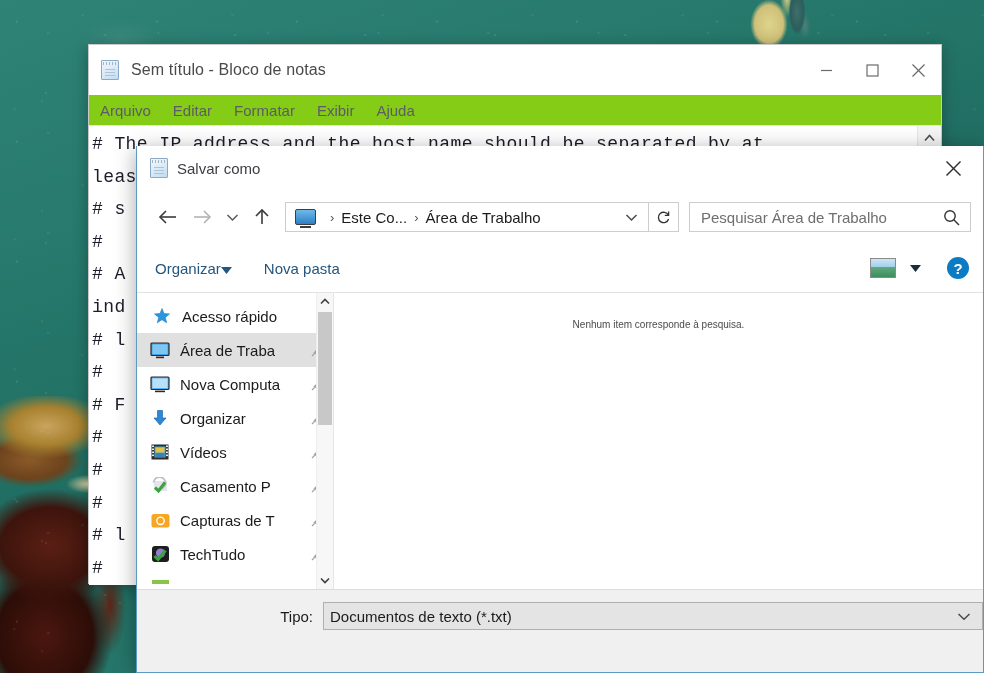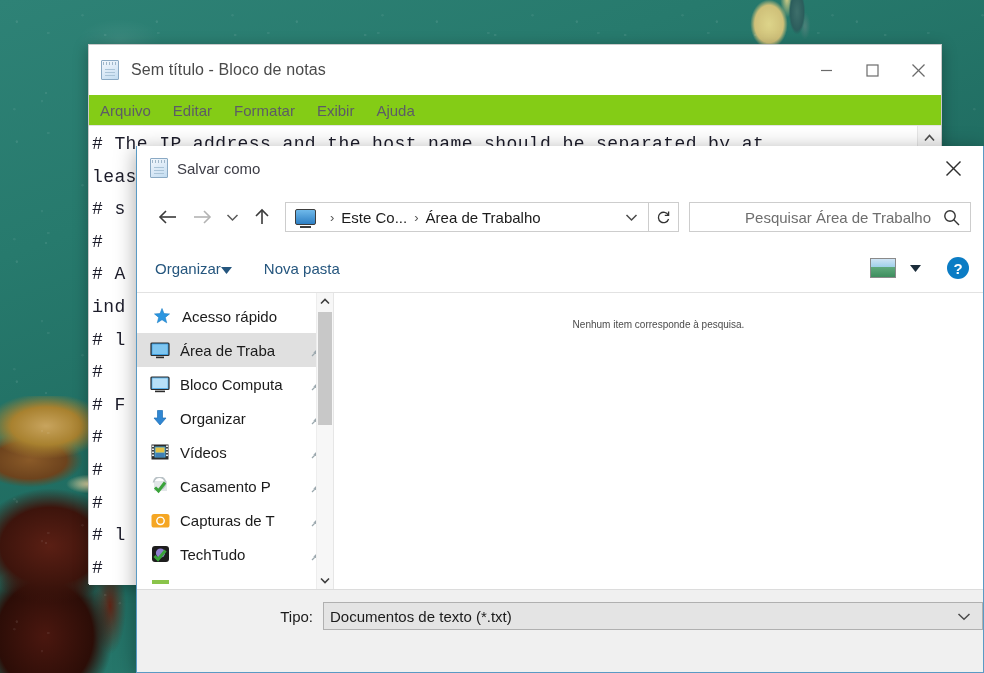--- a/index.html
+++ b/index.html
@@ -270,21 +270,20 @@
     box-sizing: border-box;
   }
   #search-input {
     border: none; outline: none;
     flex: 1 1 auto;
     font-size: 15px; color: #1b1b1b;
     padding-left: 11px;
     background: transparent;
     font-family: "Liberation Sans", sans-serif;
     min-width: 0;
-    text-align: right;
   }
   #search-input::placeholder { color: #6e6e6e; opacity: 1; }
   #search-icon-btn { padding: 0 10px; display:flex; align-items:center; }
 
   
   #toolbar {
     height: 48px;
     background: #ffffff;
     display: flex; align-items: center;
     padding: 0 14px 0 18px;
@@ -631,21 +630,21 @@
           </div>
 
           <div class="side-item">
             <span class="side-icon">
               <svg width="20" height="17" viewBox="0 0 20 17">
                 <rect x="1" y="1" width="18" height="12.5" rx="1" fill="#5ab0e8" stroke="#2b2b2b" stroke-width="1.2"></rect>
                 <rect x="2.4" y="2.4" width="15.2" height="9.6" fill="#b8e0f7"></rect>
                 <rect x="5" y="14.6" width="10" height="1.6" fill="#2b2b2b"></rect>
               </svg>
             </span>
-            <span class="side-label">Bloco Computa</span>
+            <span class="side-label">Nova Computa</span>
             <span class="pin">
               <svg width="14" height="14" viewBox="0 0 14 14">
                   <path d="M3 9.5 L7 5.5 L6 3 L9.5 1 L12.5 4.5 L10.5 7.8 L8 7 L4 11 Z" fill="#9aa7ad" stroke="#7f8d94" stroke-width=".5"></path>
                   <line x1="3.5" y1="10.5" x2="1" y2="13" stroke="#9aa7ad" stroke-width="1.2"></line>
                 </svg>
             </span>
           </div>
 
           <div class="side-item">
             <span class="side-icon">

